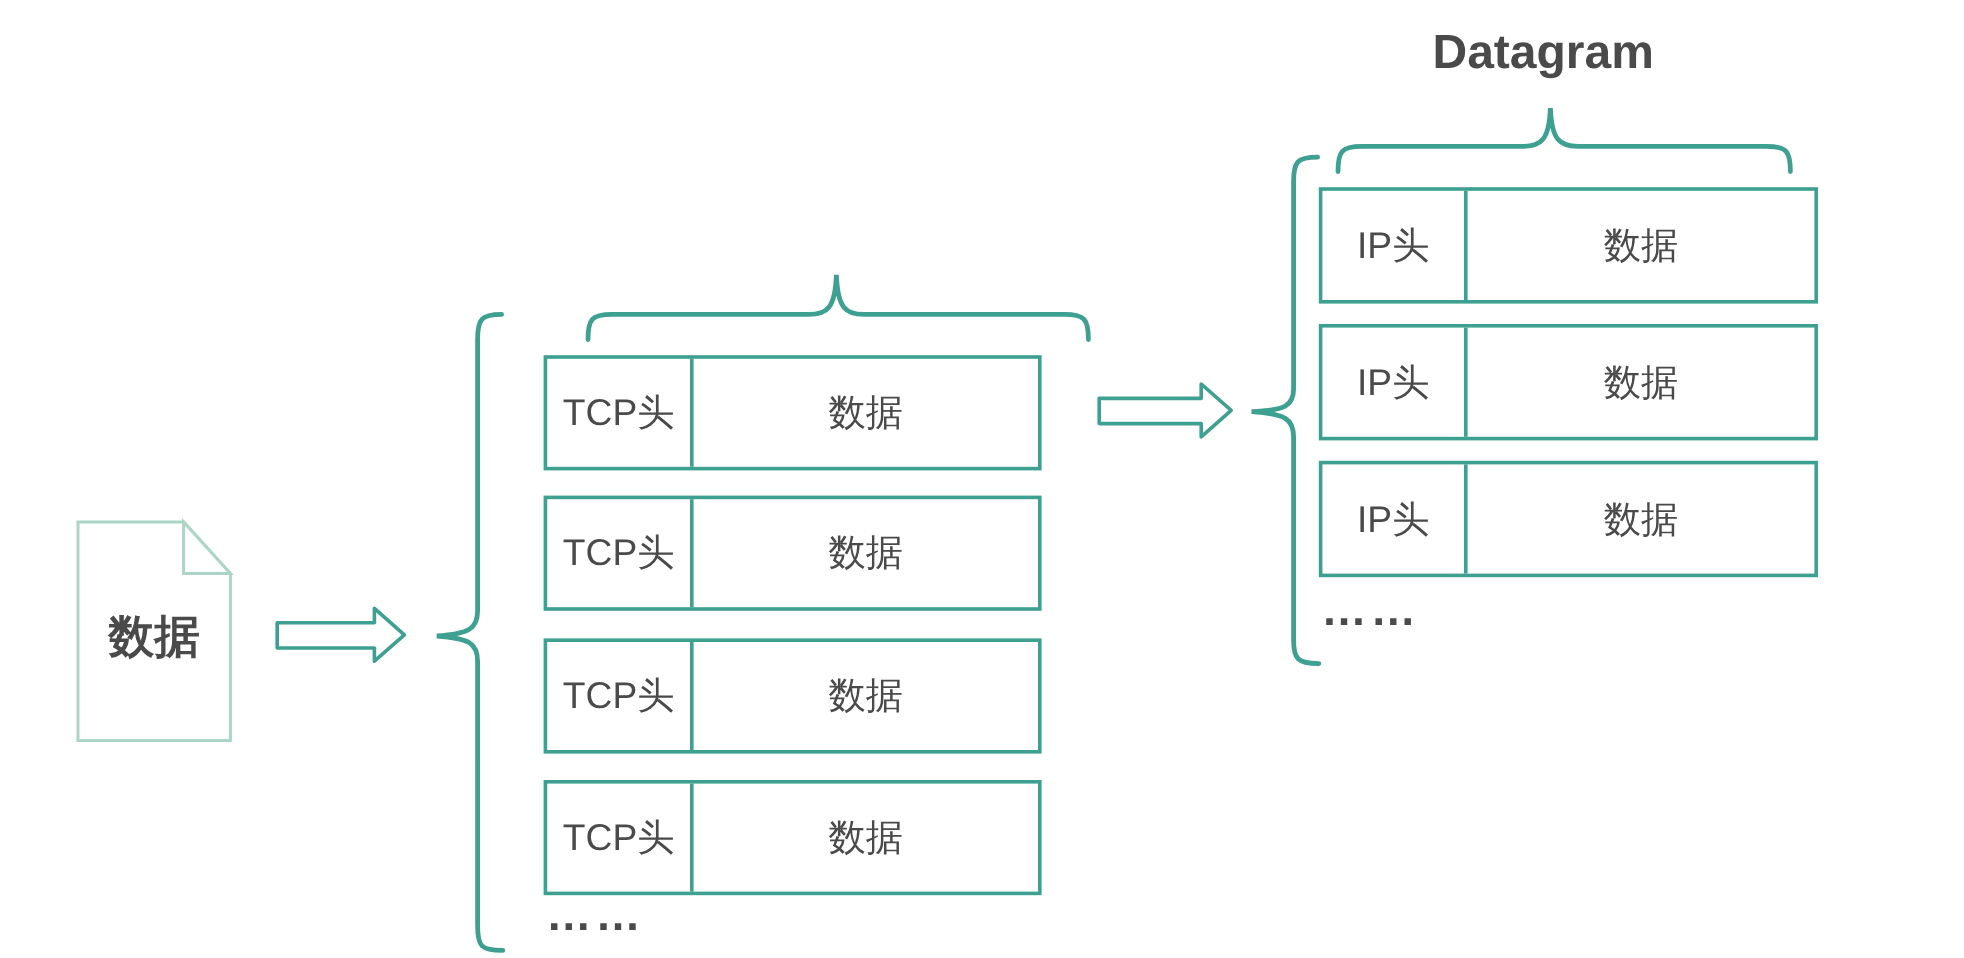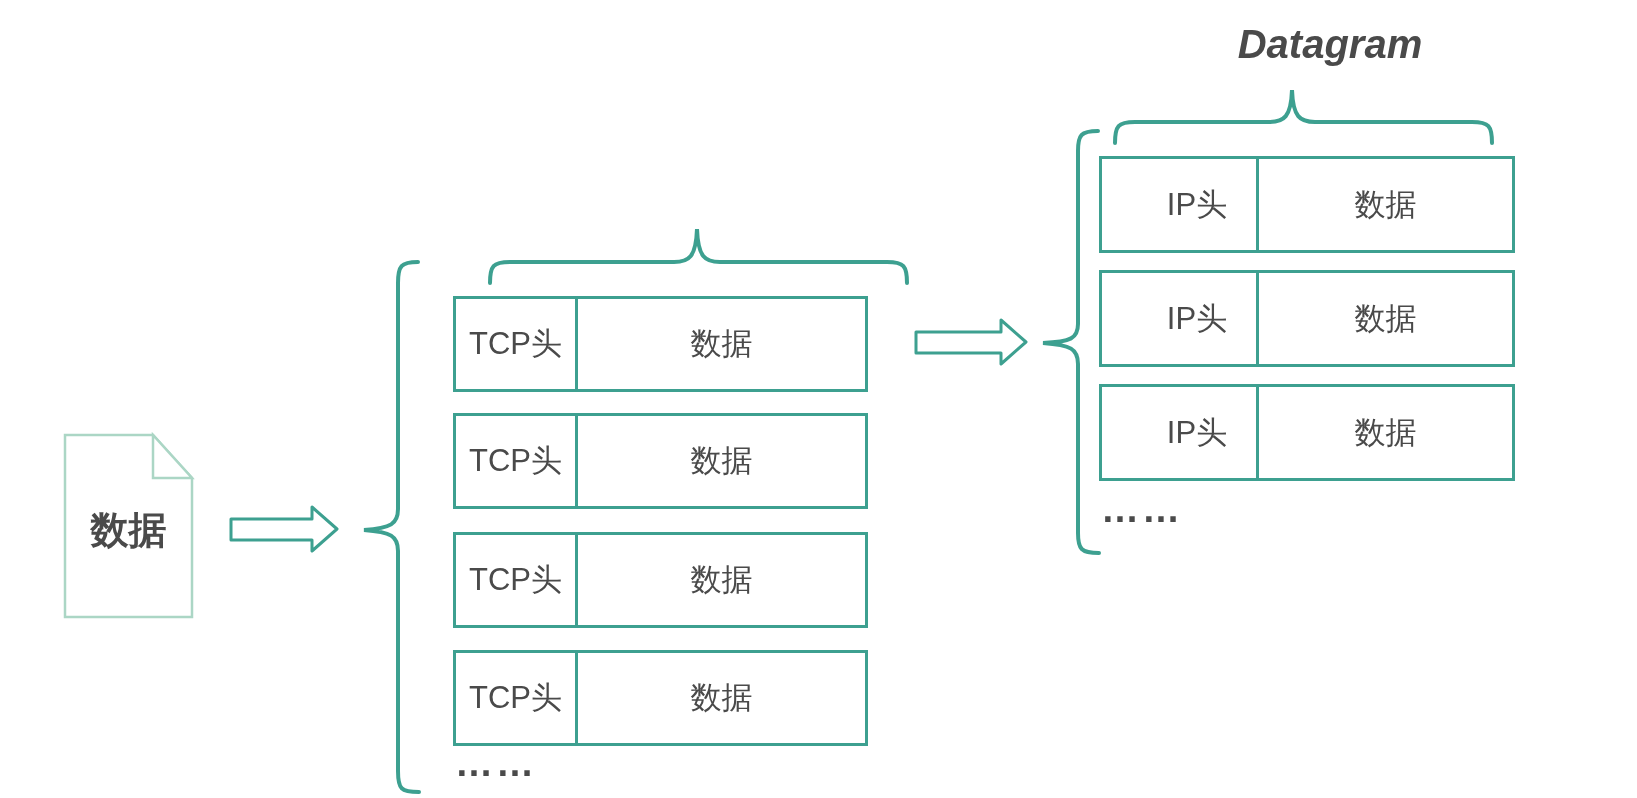--- a/index.html
+++ b/index.html
@@ -21,21 +21,21 @@
   .stroke-teal{stroke:var(--teal);fill:none;}
   .shape-outline{stroke:var(--teal);fill:#fff;}
   .doc-outline{stroke:var(--teal-light);fill:#fff;}
 
   .abs{position:absolute;}
   .title{
     font-size:40px;font-weight:600;color:var(--text);
     text-align:center;width:300px;line-height:1.1;
   }
   .seg-title{left:547px;top:158px;}
-  .dat-title{left:1180px;top:22px;font-style:italic;}
+  .dat-title{left:1136px;top:22px;}
 
   .doc-label{
     left:65px;top:505px;width:127px;text-align:center;
     font-size:38px;font-weight:600;color:var(--text);
   }
 
   .pkt-box{
     box-sizing:border-box;
     border:3px solid var(--teal);
     background:#fff;
@@ -48,21 +48,21 @@
     font-size:31px;font-weight:500;color:var(--text);
   }
   .pkt-box .bdy{
     flex:1;display:flex;align-items:center;justify-content:center;
     font-size:31px;font-weight:500;color:var(--text);
   }
   .seg-box{left:453px;width:415px;height:96px;text-align:center;}
   .seg-box .hdr{width:122px;}
   .seg-r0{top:296px;} .seg-r1{top:413px;} .seg-r2{top:532px;} .seg-r3{top:650px;}
 
-  .dat-box{left:1099px;width:416px;height:97px;padding-left:36px;}
+  .dat-box{left:1099px;width:416px;height:97px;}
   .dat-box .hdr{width:121px;}
   .dat-r0{top:156px;} .dat-r1{top:270px;} .dat-r2{top:384px;}
 
   .ellipsis{
     font-size:38px;font-weight:600;color:var(--text);letter-spacing:3px;
   }
   .seg-ellipsis{left:455px;top:742px;}
   .dat-ellipsis{left:1101px;top:488px;}
 </style>
 </head>

